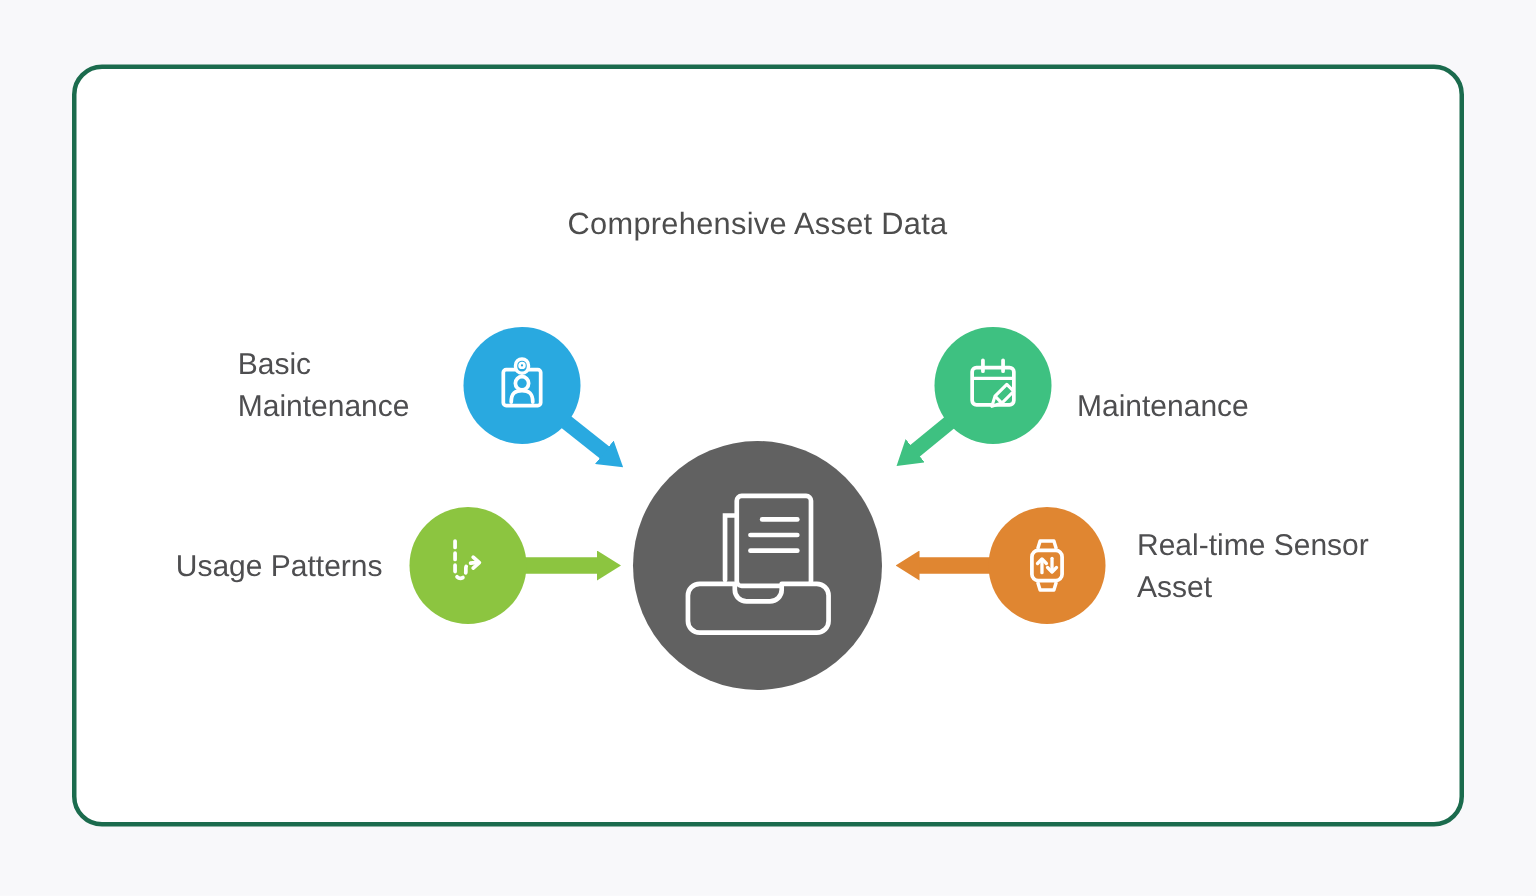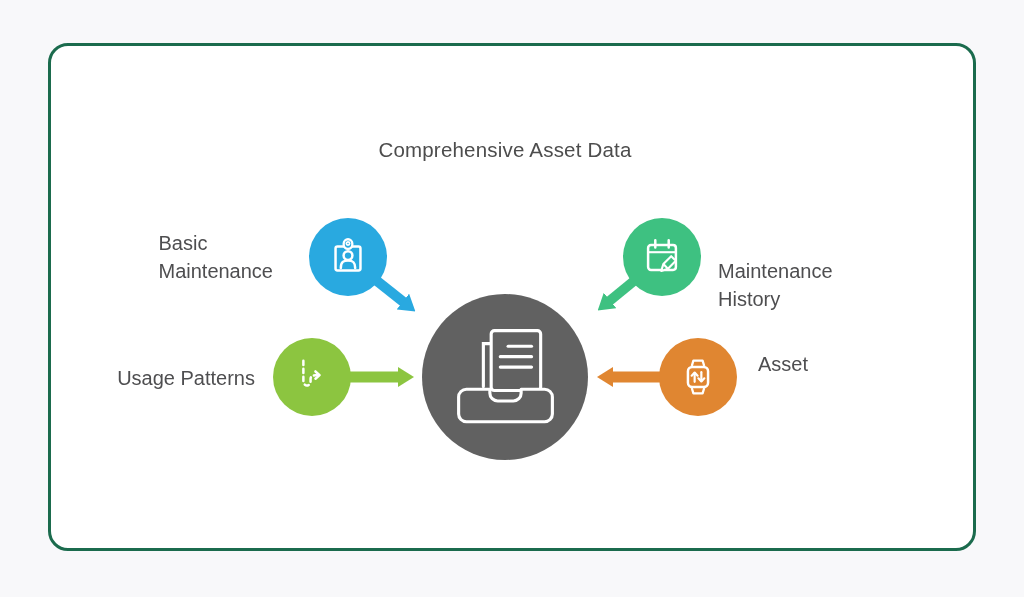--- a/index.html
+++ b/index.html
@@ -114,21 +114,20 @@
     <svg width="46" height="46" viewBox="0 0 48 48">
       <rect x="9.5" y="11.5" width="29" height="26" rx="3" fill="none" stroke="#fff" stroke-width="2.6"></rect>
       <path d="M9.5 19 H38.5" stroke="#fff" stroke-width="2.2"></path>
       <path d="M17 6.5 V14 M31 6.5 V14" stroke="#fff" stroke-width="2.6" stroke-linecap="round"></path>
       <path d="M23.2 38.5 L25.4 31.4 L33.6 23.2 L38.4 28 L30.2 36.2 L23.2 38.5 Z" fill="#3EC181" stroke="#fff" stroke-width="2.2" stroke-linejoin="round"></path>
       <path d="M25.4 31.4 L30.2 36.2" stroke="#fff" stroke-width="2.2"></path>
     </svg>
   </div>
   <div class="node-label label-maintenance">
     <span>Maintenance</span>
-    <span>History</span>
   </div>
 
   <div class="node-circle node-usage" style="background-color: rgb(140, 197, 64);">
     <svg width="46" height="46" viewBox="0 0 48 48">
       <path d="M15 7 V28 C15 34.5 22.5 34.5 22.5 28 V26 C22.5 23 25.5 22 29.5 22" fill="none" stroke="#fff" stroke-width="2.6" stroke-linecap="round" stroke-dasharray="4.4 4"></path>
       <path d="M27.6 18.2 L31.9 22 L27.6 25.8" fill="none" stroke="#fff" stroke-width="2.6" stroke-linecap="round" stroke-linejoin="round"></path>
     </svg>
   </div>
   <div class="node-label label-usage">
     <span>Usage Patterns</span>
@@ -139,20 +138,21 @@
       <path d="M17.5 12.5 L19.2 7 H28.8 L30.5 12.5" fill="none" stroke="#fff" stroke-width="2.4" stroke-linejoin="round"></path>
       <path d="M17.5 35.5 L19.2 41 H28.8 L30.5 35.5" fill="none" stroke="#fff" stroke-width="2.4" stroke-linejoin="round"></path>
       <rect x="13.5" y="13.5" width="21" height="21" rx="4.5" fill="#E08631" stroke="#fff" stroke-width="2.6"></rect>
       <path d="M20.5 29 V20" fill="none" stroke="#fff" stroke-width="2.3" stroke-linecap="round"></path>
       <path d="M17.4 22.6 L20.5 19.4 L23.6 22.6" fill="none" stroke="#fff" stroke-width="2.3" stroke-linecap="round" stroke-linejoin="round"></path>
       <path d="M27.5 19 V28" fill="none" stroke="#fff" stroke-width="2.3" stroke-linecap="round"></path>
       <path d="M24.4 25.4 L27.5 28.6 L30.6 25.4" fill="none" stroke="#fff" stroke-width="2.3" stroke-linecap="round" stroke-linejoin="round"></path>
     </svg>
   </div>
   <div class="node-label label-sensor">
+    <span>Real-time Sensor</span>
     <span>Asset</span>
   </div>
 
   <div class="center-circle" style="background-color: rgb(97, 97, 97);">
     <svg width="125" height="125" viewBox="0 0 96 96">
       <path d="M31 55 V22 H37" fill="none" stroke="#fff" stroke-width="2.4" stroke-linecap="round"></path>
       <rect x="37" y="12" width="38" height="46" rx="2.5" fill="#616161" stroke="#fff" stroke-width="2.4"></rect>
       <path d="M50 24 H68" stroke="#fff" stroke-width="2.4" stroke-linecap="round"></path>
       <path d="M44 32 H68" stroke="#fff" stroke-width="2.4" stroke-linecap="round"></path>
       <path d="M44 40 H68" stroke="#fff" stroke-width="2.4" stroke-linecap="round"></path>

